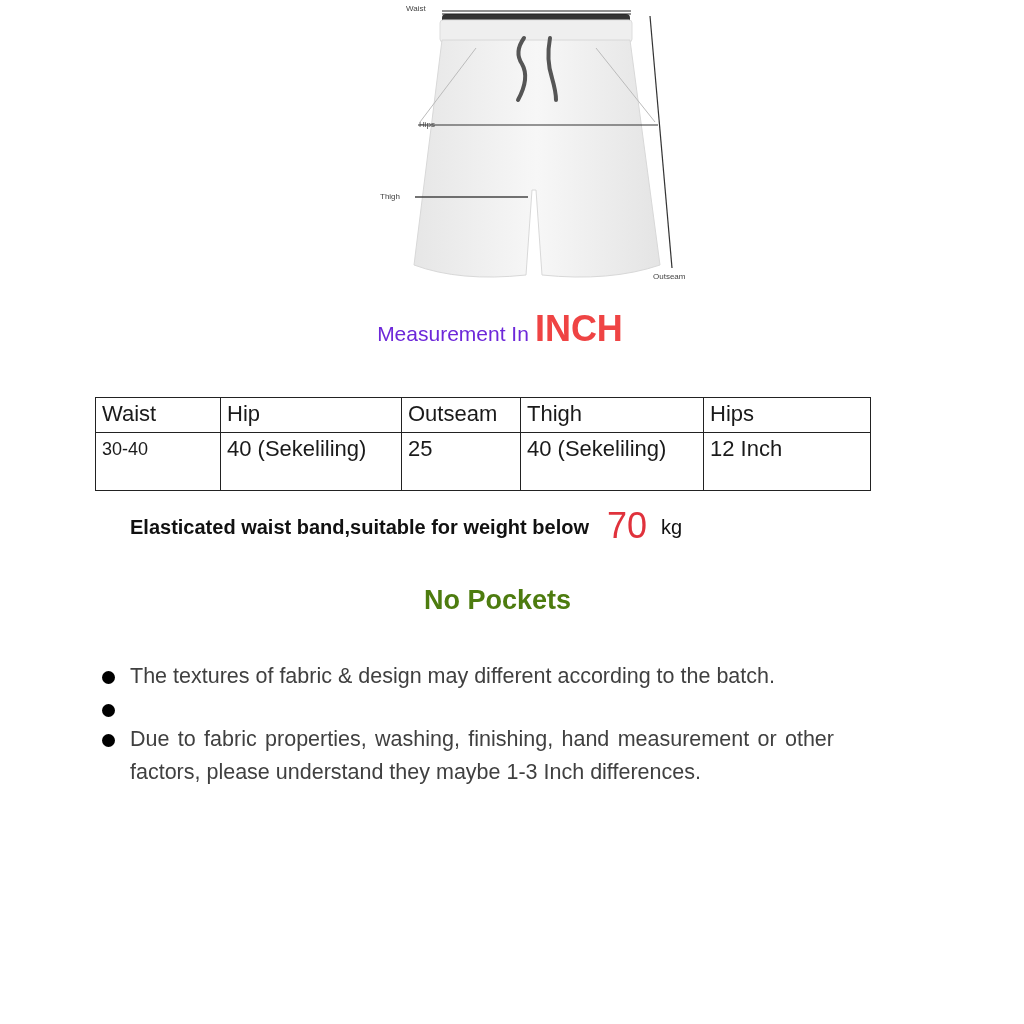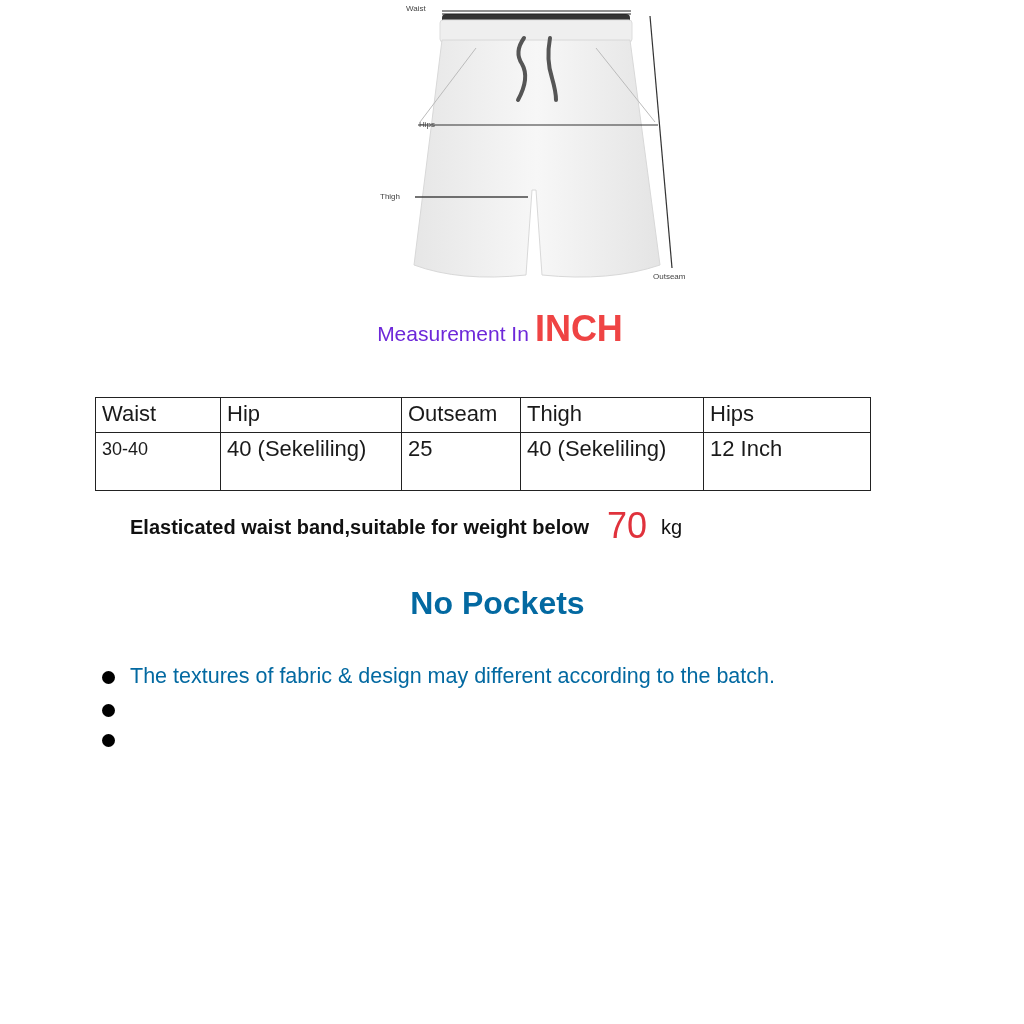--- a/index.html
+++ b/index.html
@@ -24,26 +24,26 @@
     table.size th { height: 28px; }
     table.size td.waist-val { font-size: 18px; padding-top: 6px; }
     .elastic {
       position: absolute; left: 130px; top: 505px; font-size: 20px; font-weight: bold; color: #111;
       white-space: nowrap;
     }
     .elastic .num { color: #e0323c; font-size: 36px; font-weight: normal; margin: 0 14px 0 18px; vertical-align: -4px; }
     .elastic .unit { font-weight: normal; }
     .nopockets {
       position: absolute; left: 0; width: 995px; top: 585px; text-align: center;
-      font-size: 32px; font-weight: bold; color: #0369a1;
+      font-size: 27px; font-weight: bold; color: #4d7c0f;
     }
     ul.notes { position: absolute; left: 98px; top: 660px; width: 736px; margin: 0; padding: 0; list-style: none; }
     ul.notes li {
       position: relative; padding-left: 32px; font-size: 21.5px; line-height: 33px;
-      text-align: justify; color: #0369a1;
+      text-align: justify; color: #404040;
     }
     ul.notes li .bullet {
       position: absolute; left: 4px; top: 11px; width: 13px; height: 13px; border-radius: 50%; background: #000;
     }
     ul.notes li.gap { margin-top: 30px; }
   </style>
 </head>
 <body>
 
 <div class="diagram">
@@ -112,14 +112,15 @@
 <ul class="notes">
   <li>
     <span class="bullet"></span>
     <span>The textures of fabric &amp; design may different according to the batch.</span>
   </li>
   <li>
     <span class="bullet"></span>
   </li>
   <li class="gap">
     <span class="bullet"></span>
+    <span>Due to fabric properties, washing, finishing, hand measurement or other factors, please understand they maybe 1-3 Inch differences.</span>
   </li>
 </ul>
 
 </body></html>

